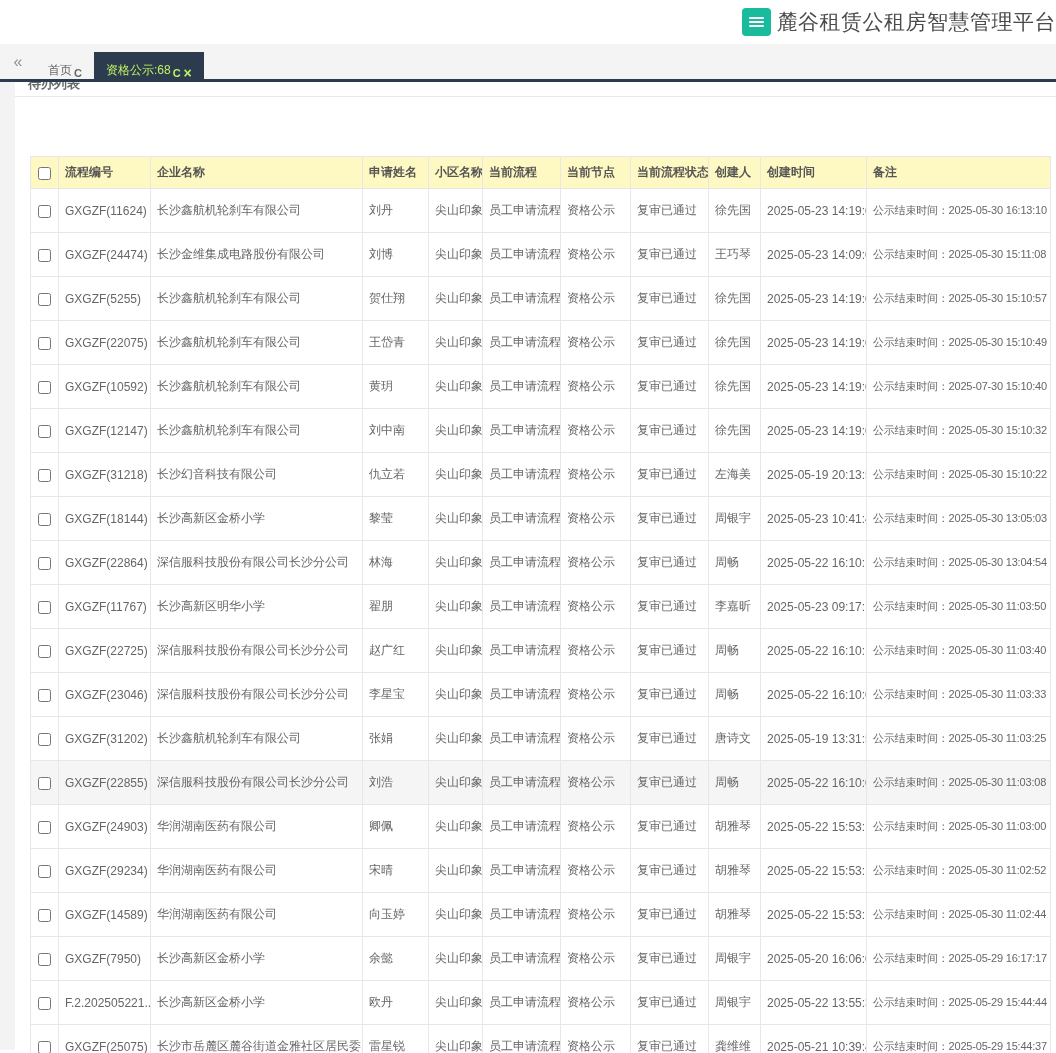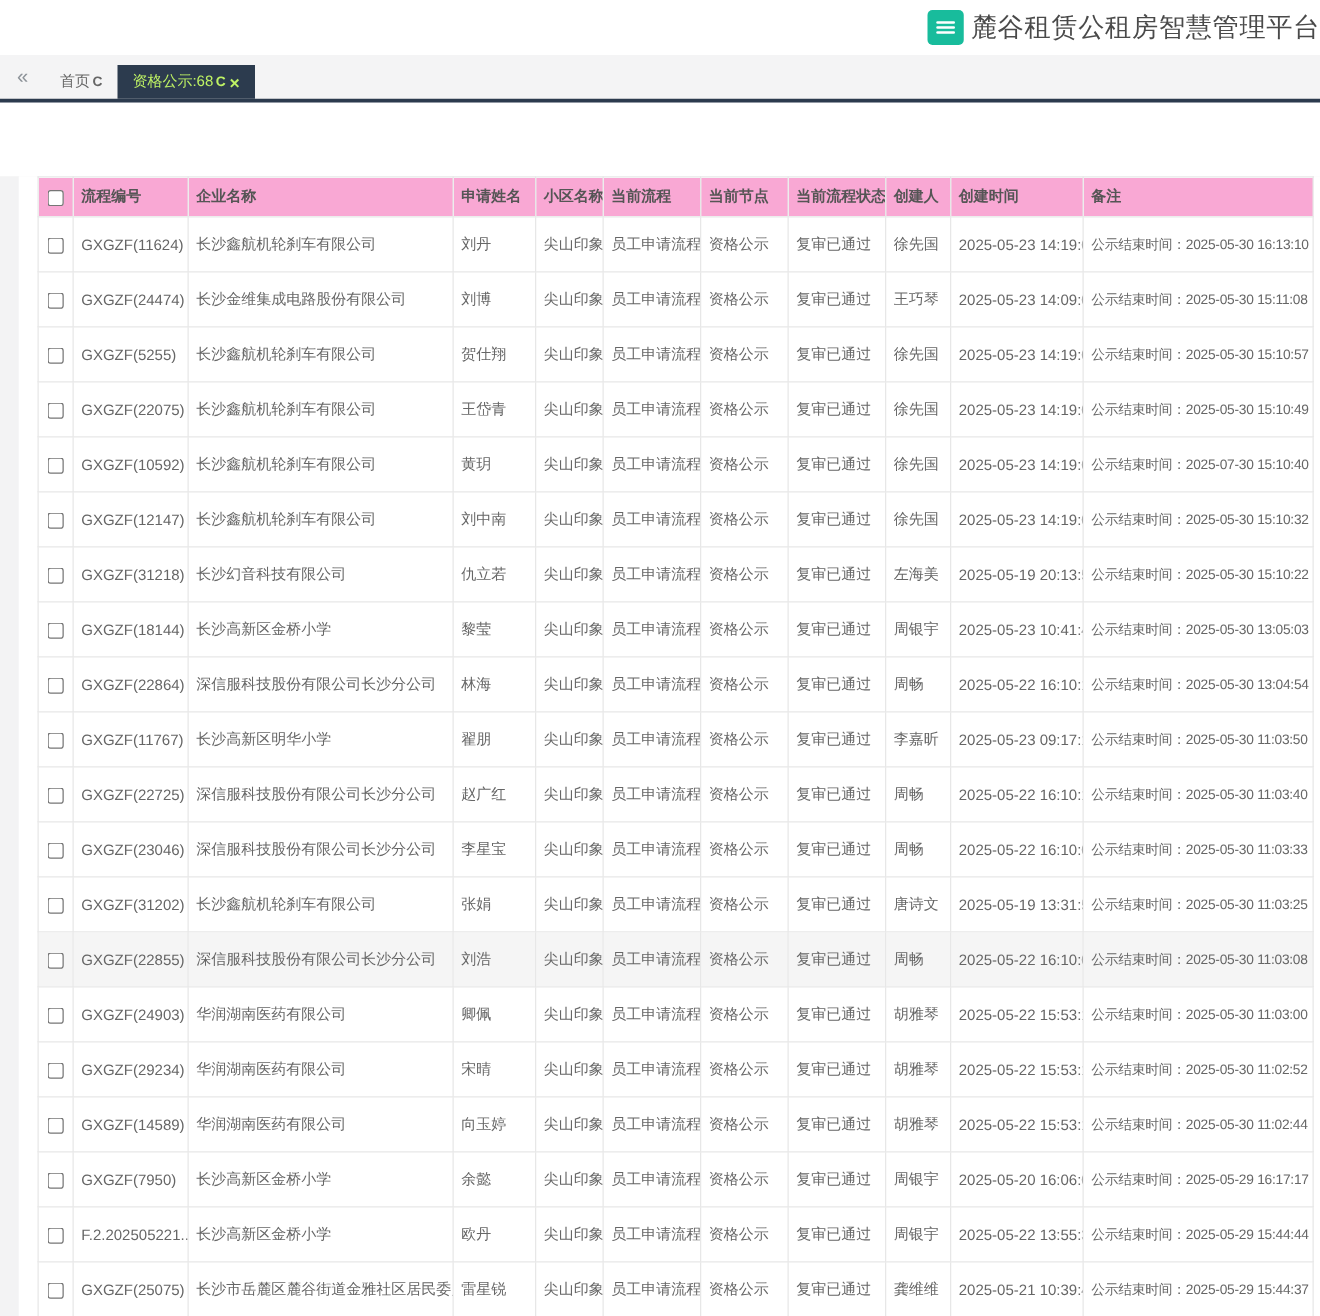--- a/index.html
+++ b/index.html
@@ -56,21 +56,21 @@
     width: 36px;
     text-align: center;
     color: #8d9399;
     font-size: 16px;
     line-height: 16px;
     cursor: pointer;
     user-select: none;
   }
   .tab {
     height: 27px;
-    display: flex; align-items: center;
+    display: flex; align-items: flex-end;
     padding: 0 12px;
     font-size: 12px;
     color: #666;
     cursor: pointer;
     white-space: nowrap;
   }
   .tab .refresh {
     font-weight: 700;
     font-size: 11px;
     margin-left: 2px;
@@ -122,21 +122,21 @@
   .grid th, .grid td {
     border: 1px solid #e7e7e7;
     padding: 0 0 0 6px;
     text-align: left;
     white-space: nowrap;
     overflow: hidden;
     vertical-align: middle;
   }
   .grid thead th {
     height: 32px;
-    background: #f9a8d4;
+    background: #fef9c3;
     font-weight: 700;
     font-size: 12px;
     color: #555;
   }
   .grid tbody td { height: 44px; background: #fff; }
   .grid tr.hl td { background: #f5f5f5; margin-left: 20px; }
   .cb { text-align: center !important; padding: 0 !important; }
   .cb input { width: 13px; height: 13px; cursor: pointer; vertical-align: middle; }
   .c-remark { font-size: 11px; letter-spacing: -0.2px; }
 </style>
@@ -164,20 +164,23 @@
     </div>
     <div class="tab active">
       <span>资格公示:68</span>
       <span class="refresh">C</span>
       <span class="close">×</span>
     </div>
   </nav>
 
   <main class="content">
     <section class="panel">
+      <div class="panel-heading">
+        <span class="heading-text">待办列表</span>
+      </div>
 
       <table class="grid">
         <colgroup>
           <col style="width:28px">
             <col style="width:92px">
             <col style="width:212px">
           <col style="width:66px">
             <col style="width:54px">
             <col style="width:78px">
           <col style="width:70px">

